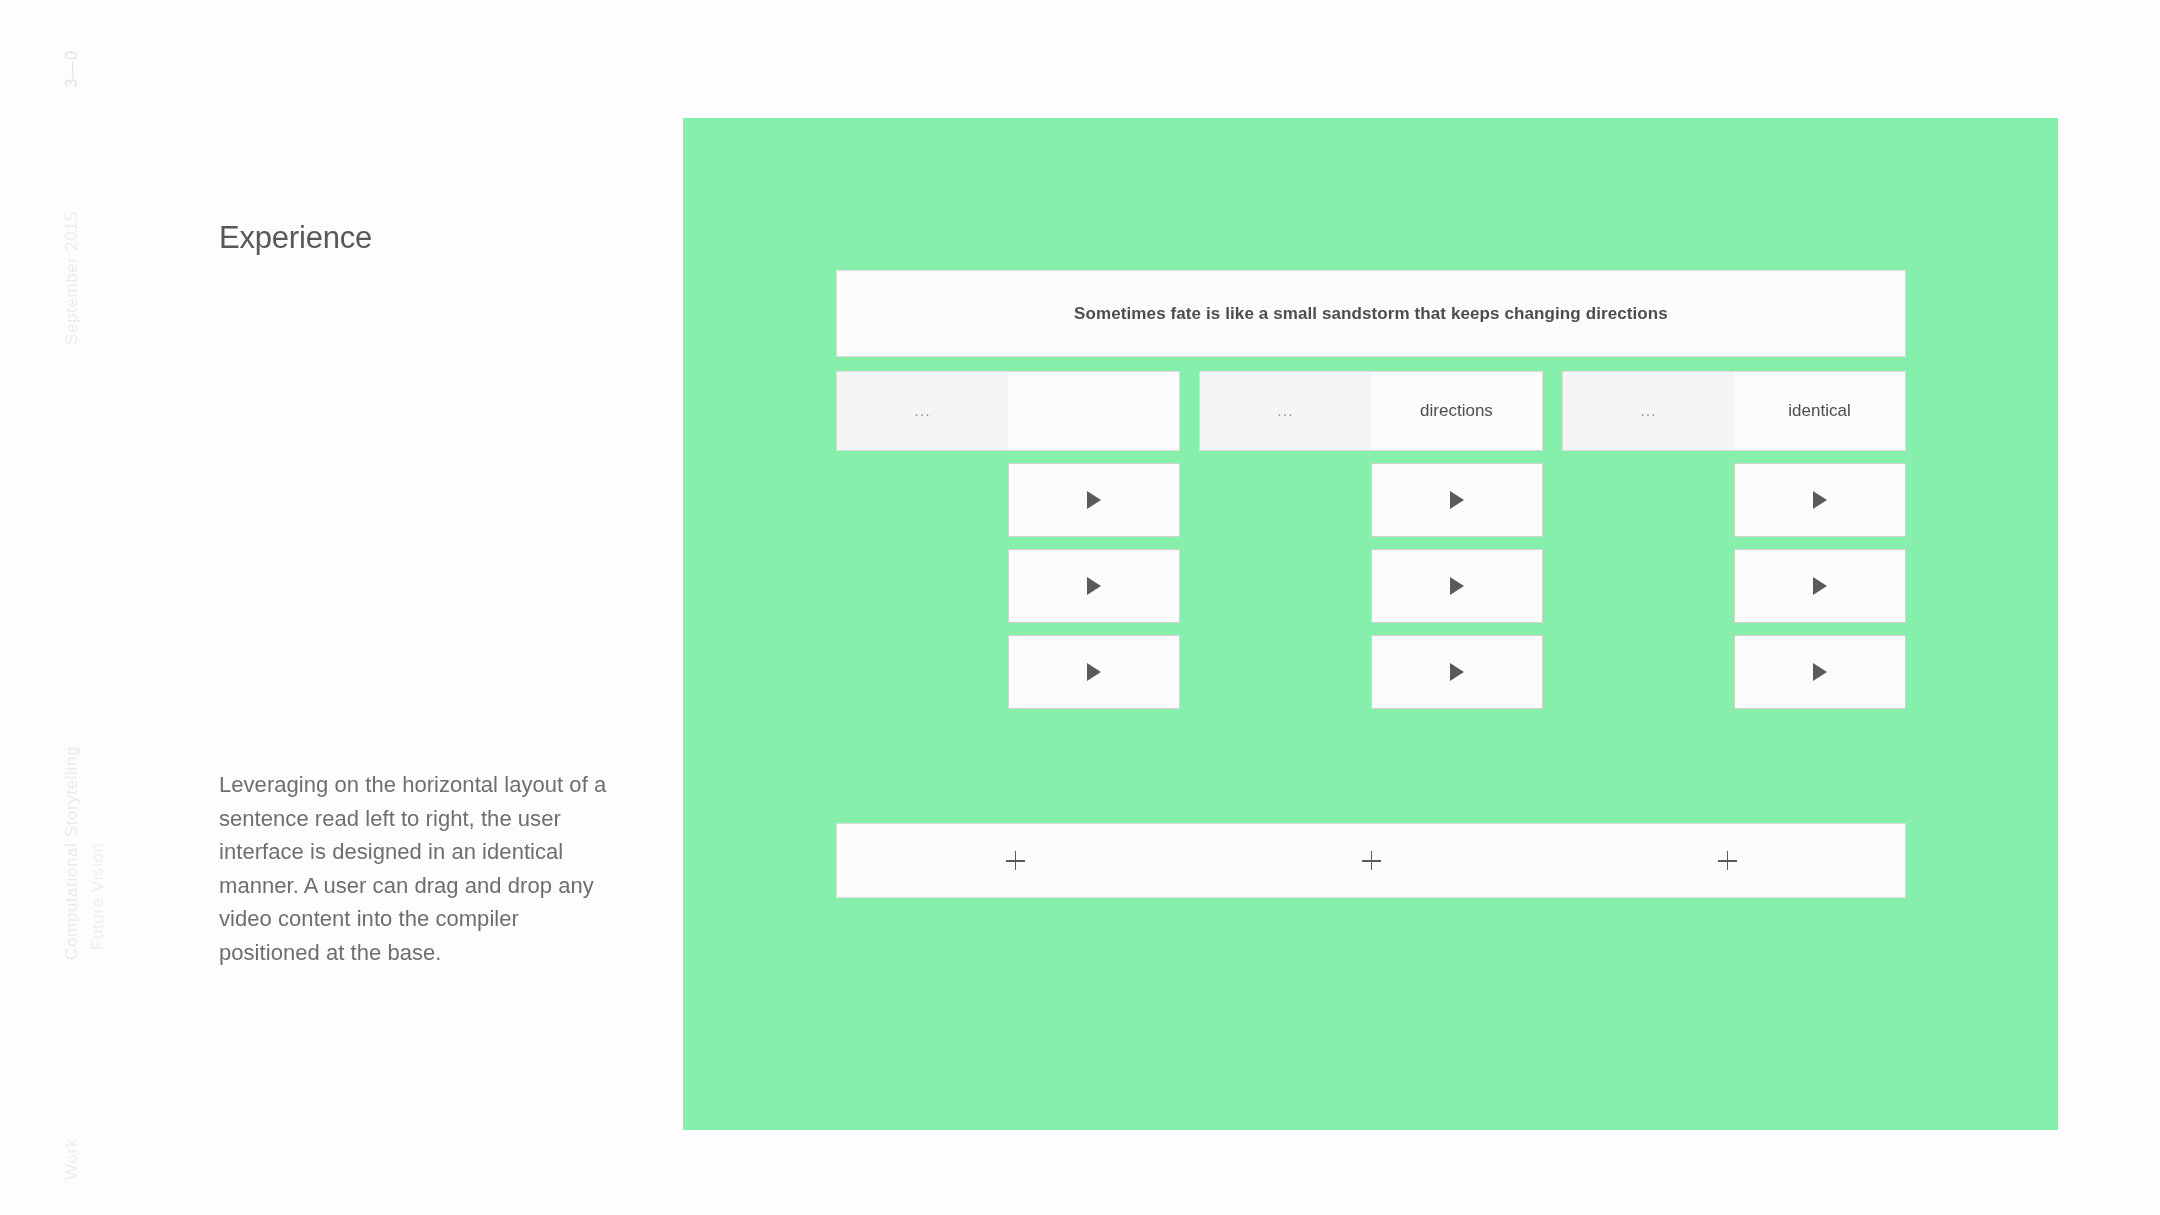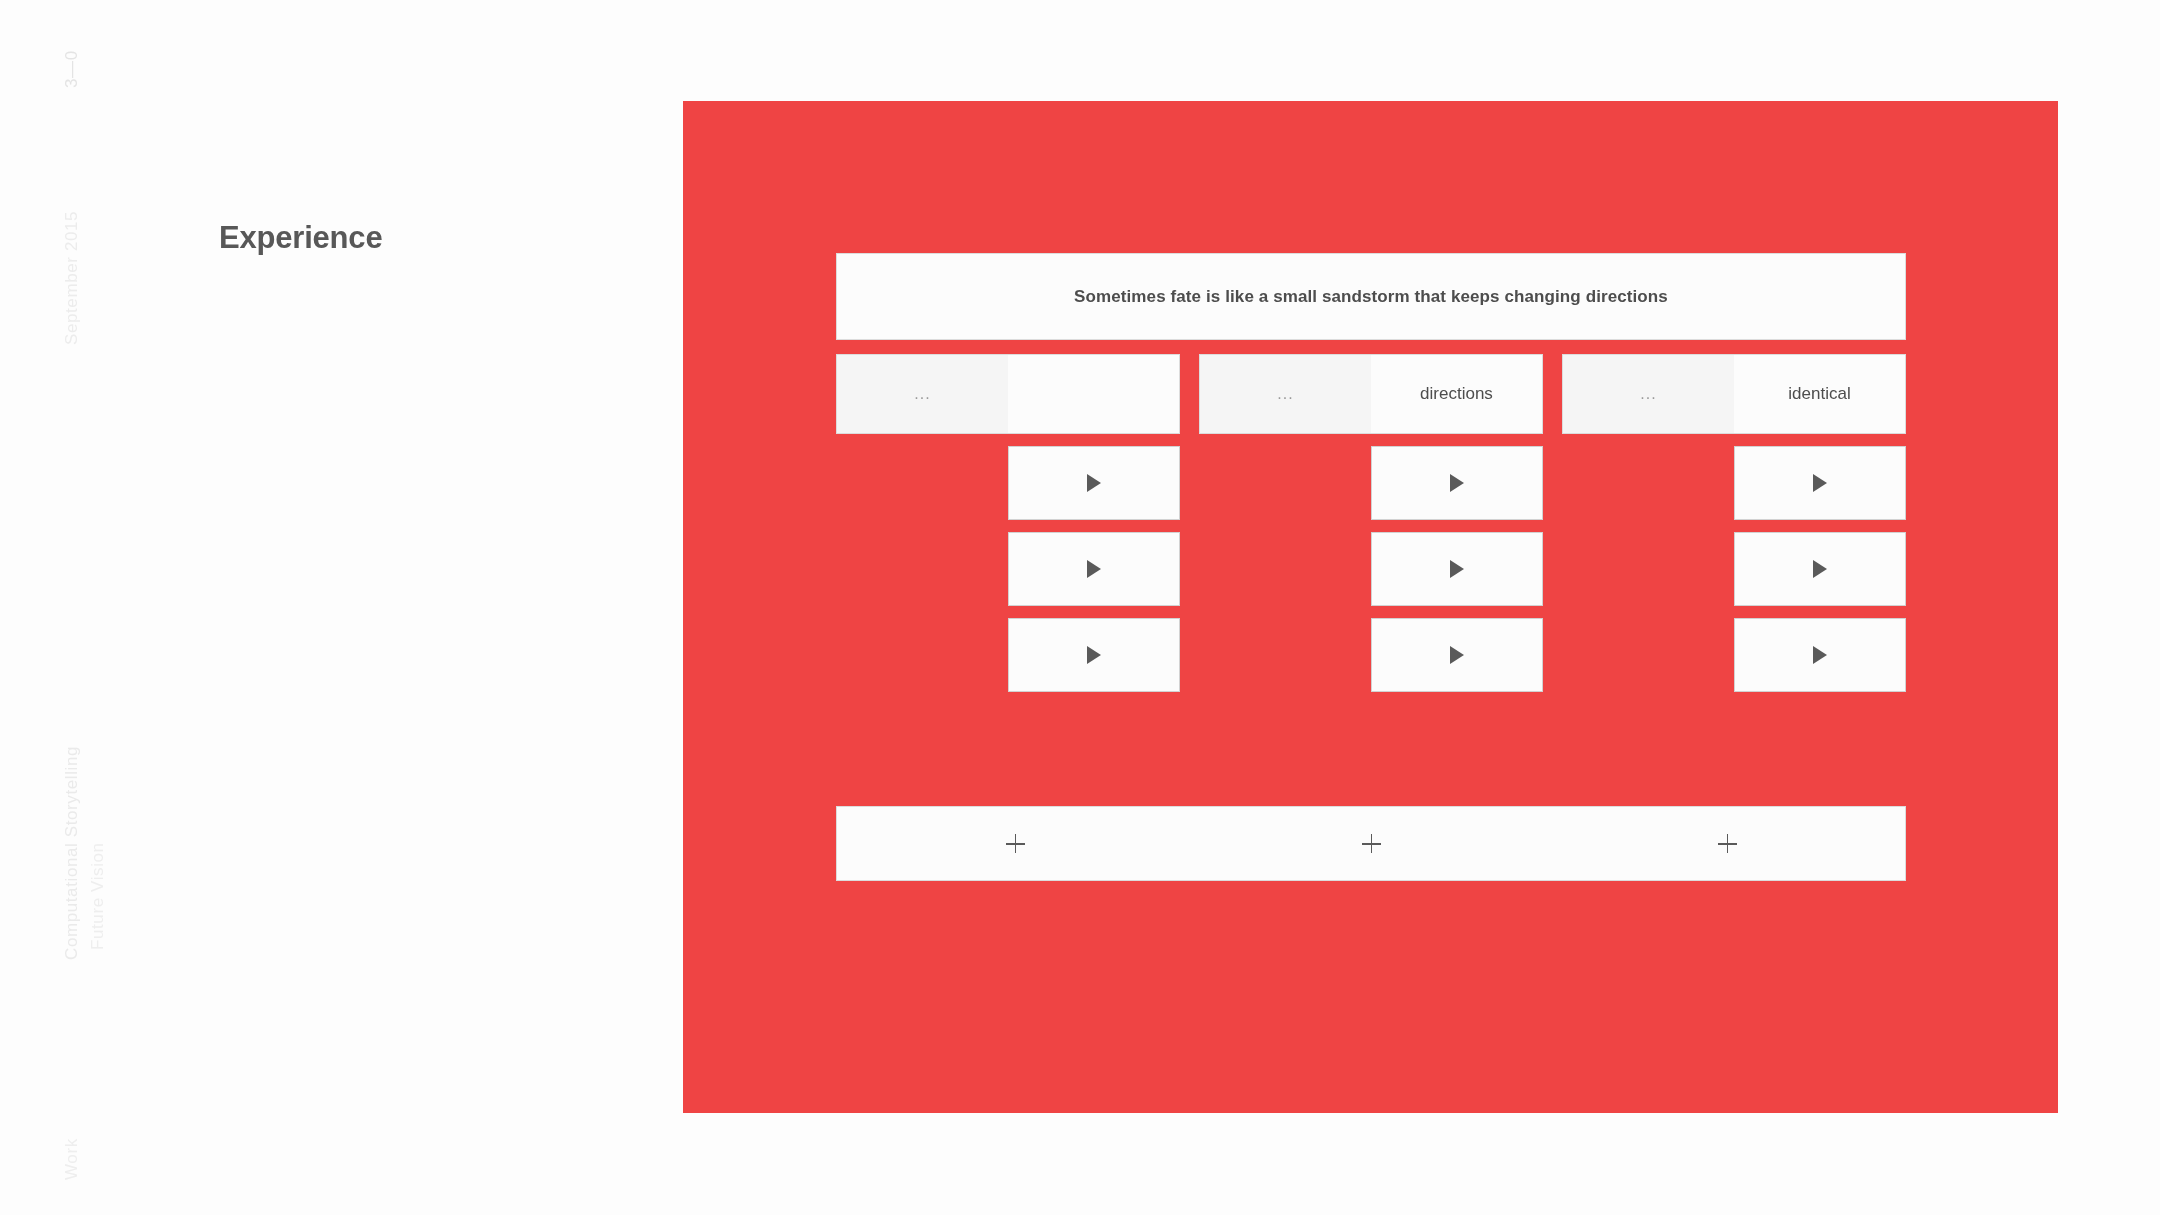--- a/index.html
+++ b/index.html
@@ -52,45 +52,45 @@
     top: 0;
     width: 420px;
     height: 1215px;
   }
 
   .page-title {
     position: absolute;
     top: 220px;
     left: 0;
     font-size: 31px;
-    font-weight: bold;
+    font-weight: normal;
     color: #585858;
     letter-spacing: -0.2px;
   }
 
   .body-copy {
     position: absolute;
     top: 768px;
     left: 0;
     width: 400px;
     font-size: 22px;
     line-height: 33.5px;
     color: #6e6e6e;
     letter-spacing: 0.05px;
   }
 
   
 
   .panel {
     position: absolute;
     left: 683px;
-    top: 101px;
+    top: 118px;
     width: 1375px;
     height: 1012px;
-    background: #ef4444;
+    background: #86efac;
   }
 
   .panel-inner {
     position: absolute;
     left: 153px;
     top: 152px;
     width: 1070px;
   }
 
   
@@ -236,20 +236,21 @@
 <div class="rail">
   <div class="rail-label page-num">3—0</div>
   <div class="rail-label date">September 2015</div>
   <div class="rail-label project">Computational Storytelling</div>
   <div class="rail-label subproject">Future Vision</div>
   <div class="rail-label section">Work</div>
 </div>
 
 <div class="left-col">
   <h1 class="page-title">Experience</h1>
+  <p class="body-copy">Leveraging on the horizontal layout of a sentence read left to right, the user interface is designed in an identical manner. A user can drag and drop any video content into the compiler positioned at the base.</p>
 </div>
 
 <div class="panel">
   <div class="panel-inner">
 
     <div class="sentence-bar">
       <span class="sentence-text">Sometimes fate is like a small sandstorm that keeps changing directions</span>
     </div>
 
     <div class="chip-row">

